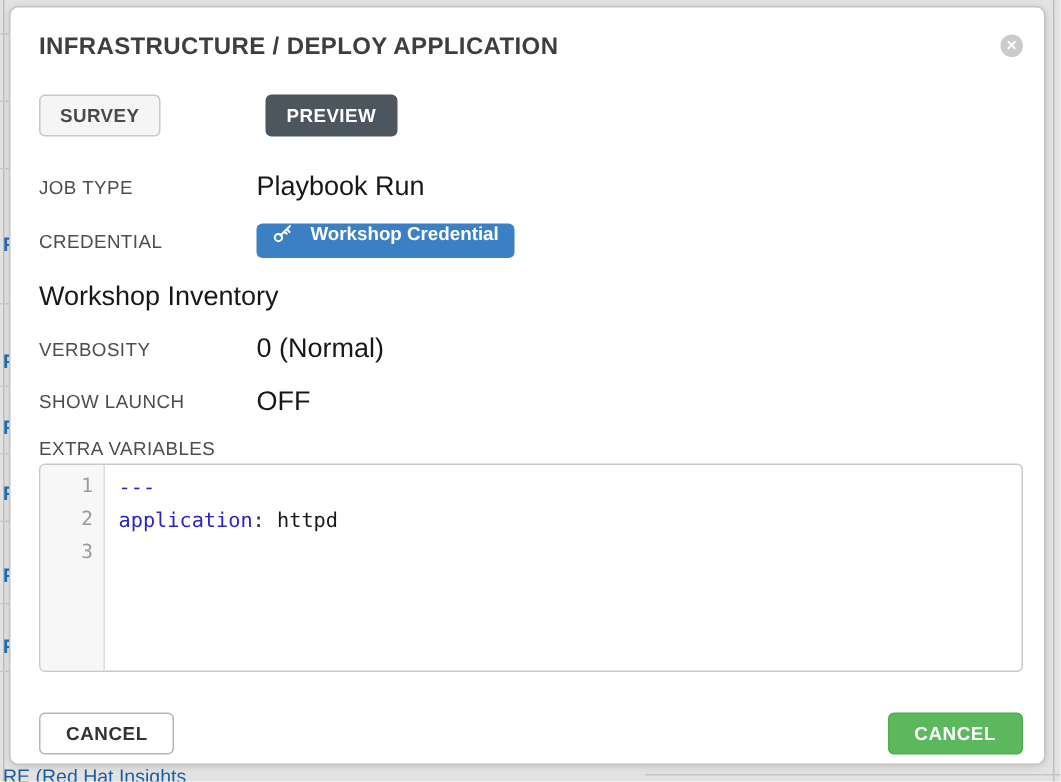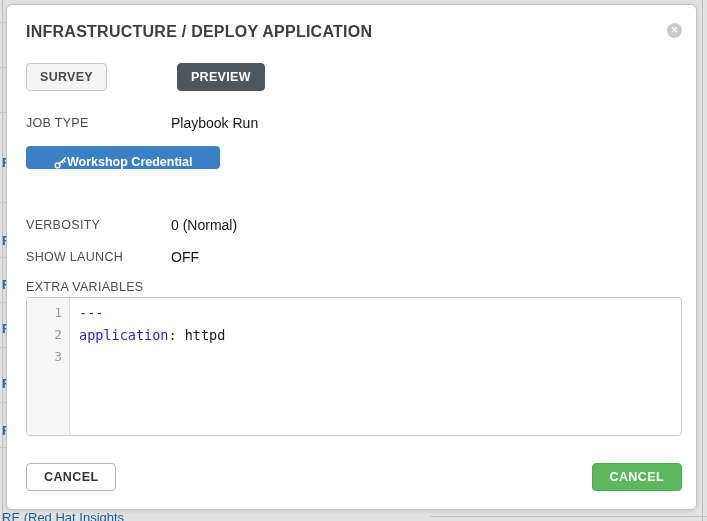--- a/index.html
+++ b/index.html
@@ -38,24 +38,24 @@
          font-weight:bold; letter-spacing:.3px; cursor:pointer; }
   .tab.inactive { background:#f5f5f5; border:1px solid #c8c8c8; color:#4a4a4a; }
   .tab.active   { background:#4d565e; border:1px solid #4d565e; color:#ffffff;
                   margin-left:34px; }
 
   .fields { margin-top:23px; }
   .field-row { display:flex; align-items:center; margin-bottom:14px; min-height:18px; }
   .field-row.credential { margin-bottom:15px; }
   .field-label { width:145px; flex:0 0 145px; font-size:12.5px; color:#4d4d4d;
                  letter-spacing:.3px; }
-  .field-value { font-size:14px; color:#171717; }
+  .field-value { font-size:18px; color:#171717; }
 
-  .badge { display:inline-flex; align-items:flex-end; gap:0; height:23px;
-           padding:0 28px; border-radius:4px; background:#3b80c4; color:#ffffff;
+  .badge { display:inline-flex; align-items:flex-start; gap:12px; height:23px;
+           padding:0 11px; border-radius:4px; background:#3b80c4; color:#ffffff;
            font-size:12.5px; font-weight:bold; cursor:pointer; }
 
   .ev-label { font-size:12.5px; color:#4d4d4d; letter-spacing:.3px;
               margin-bottom:3px; }
   .editor { display:flex; height:139px; border:1px solid #c8c8c8;
             border-radius:4px; background:#ffffff; overflow:hidden; }
   .gutter { width:43px; flex:0 0 43px; background:#f7f7f7;
             border-right:1px solid #dddddd; padding:4px 7px 0 0;
             text-align:right; color:#9a9a9a;
             font-family:"DejaVu Sans Mono", monospace; font-size:13px;
@@ -108,32 +108,34 @@
   </div>
 
   <div class="fields">
 
     <div class="field-row">
       <div class="field-label">JOB TYPE</div>
       <div class="field-value">Playbook Run</div>
     </div>
 
     <div class="field-row credential">
+      <div class="field-label">CREDENTIAL</div>
       <div class="badge">
         <span style="display:inline-flex;">
           <svg width="13" height="13" viewBox="0 0 14 14">
             <path d="M5.4 8.6 L12.2 1.8 M9.9 4.1 l2 2 M8.2 5.8 l1.6 1.6" stroke="#ffffff" stroke-width="1.5" fill="none" stroke-linecap="round"></path>
             <circle cx="3.9" cy="10.1" r="2.6" stroke="#ffffff" stroke-width="1.5" fill="none"></circle>
           </svg>
         </span>
         <span>Workshop Credential</span>
       </div>
     </div>
 
     <div class="field-row">
+      <div class="field-value">Workshop Inventory</div>
     </div>
 
     <div class="field-row">
       <div class="field-label">VERBOSITY</div>
       <div class="field-value">0 (Normal)</div>
     </div>
 
     <div class="field-row">
       <div class="field-label">SHOW LAUNCH</div>
       <div class="field-value">OFF</div>

